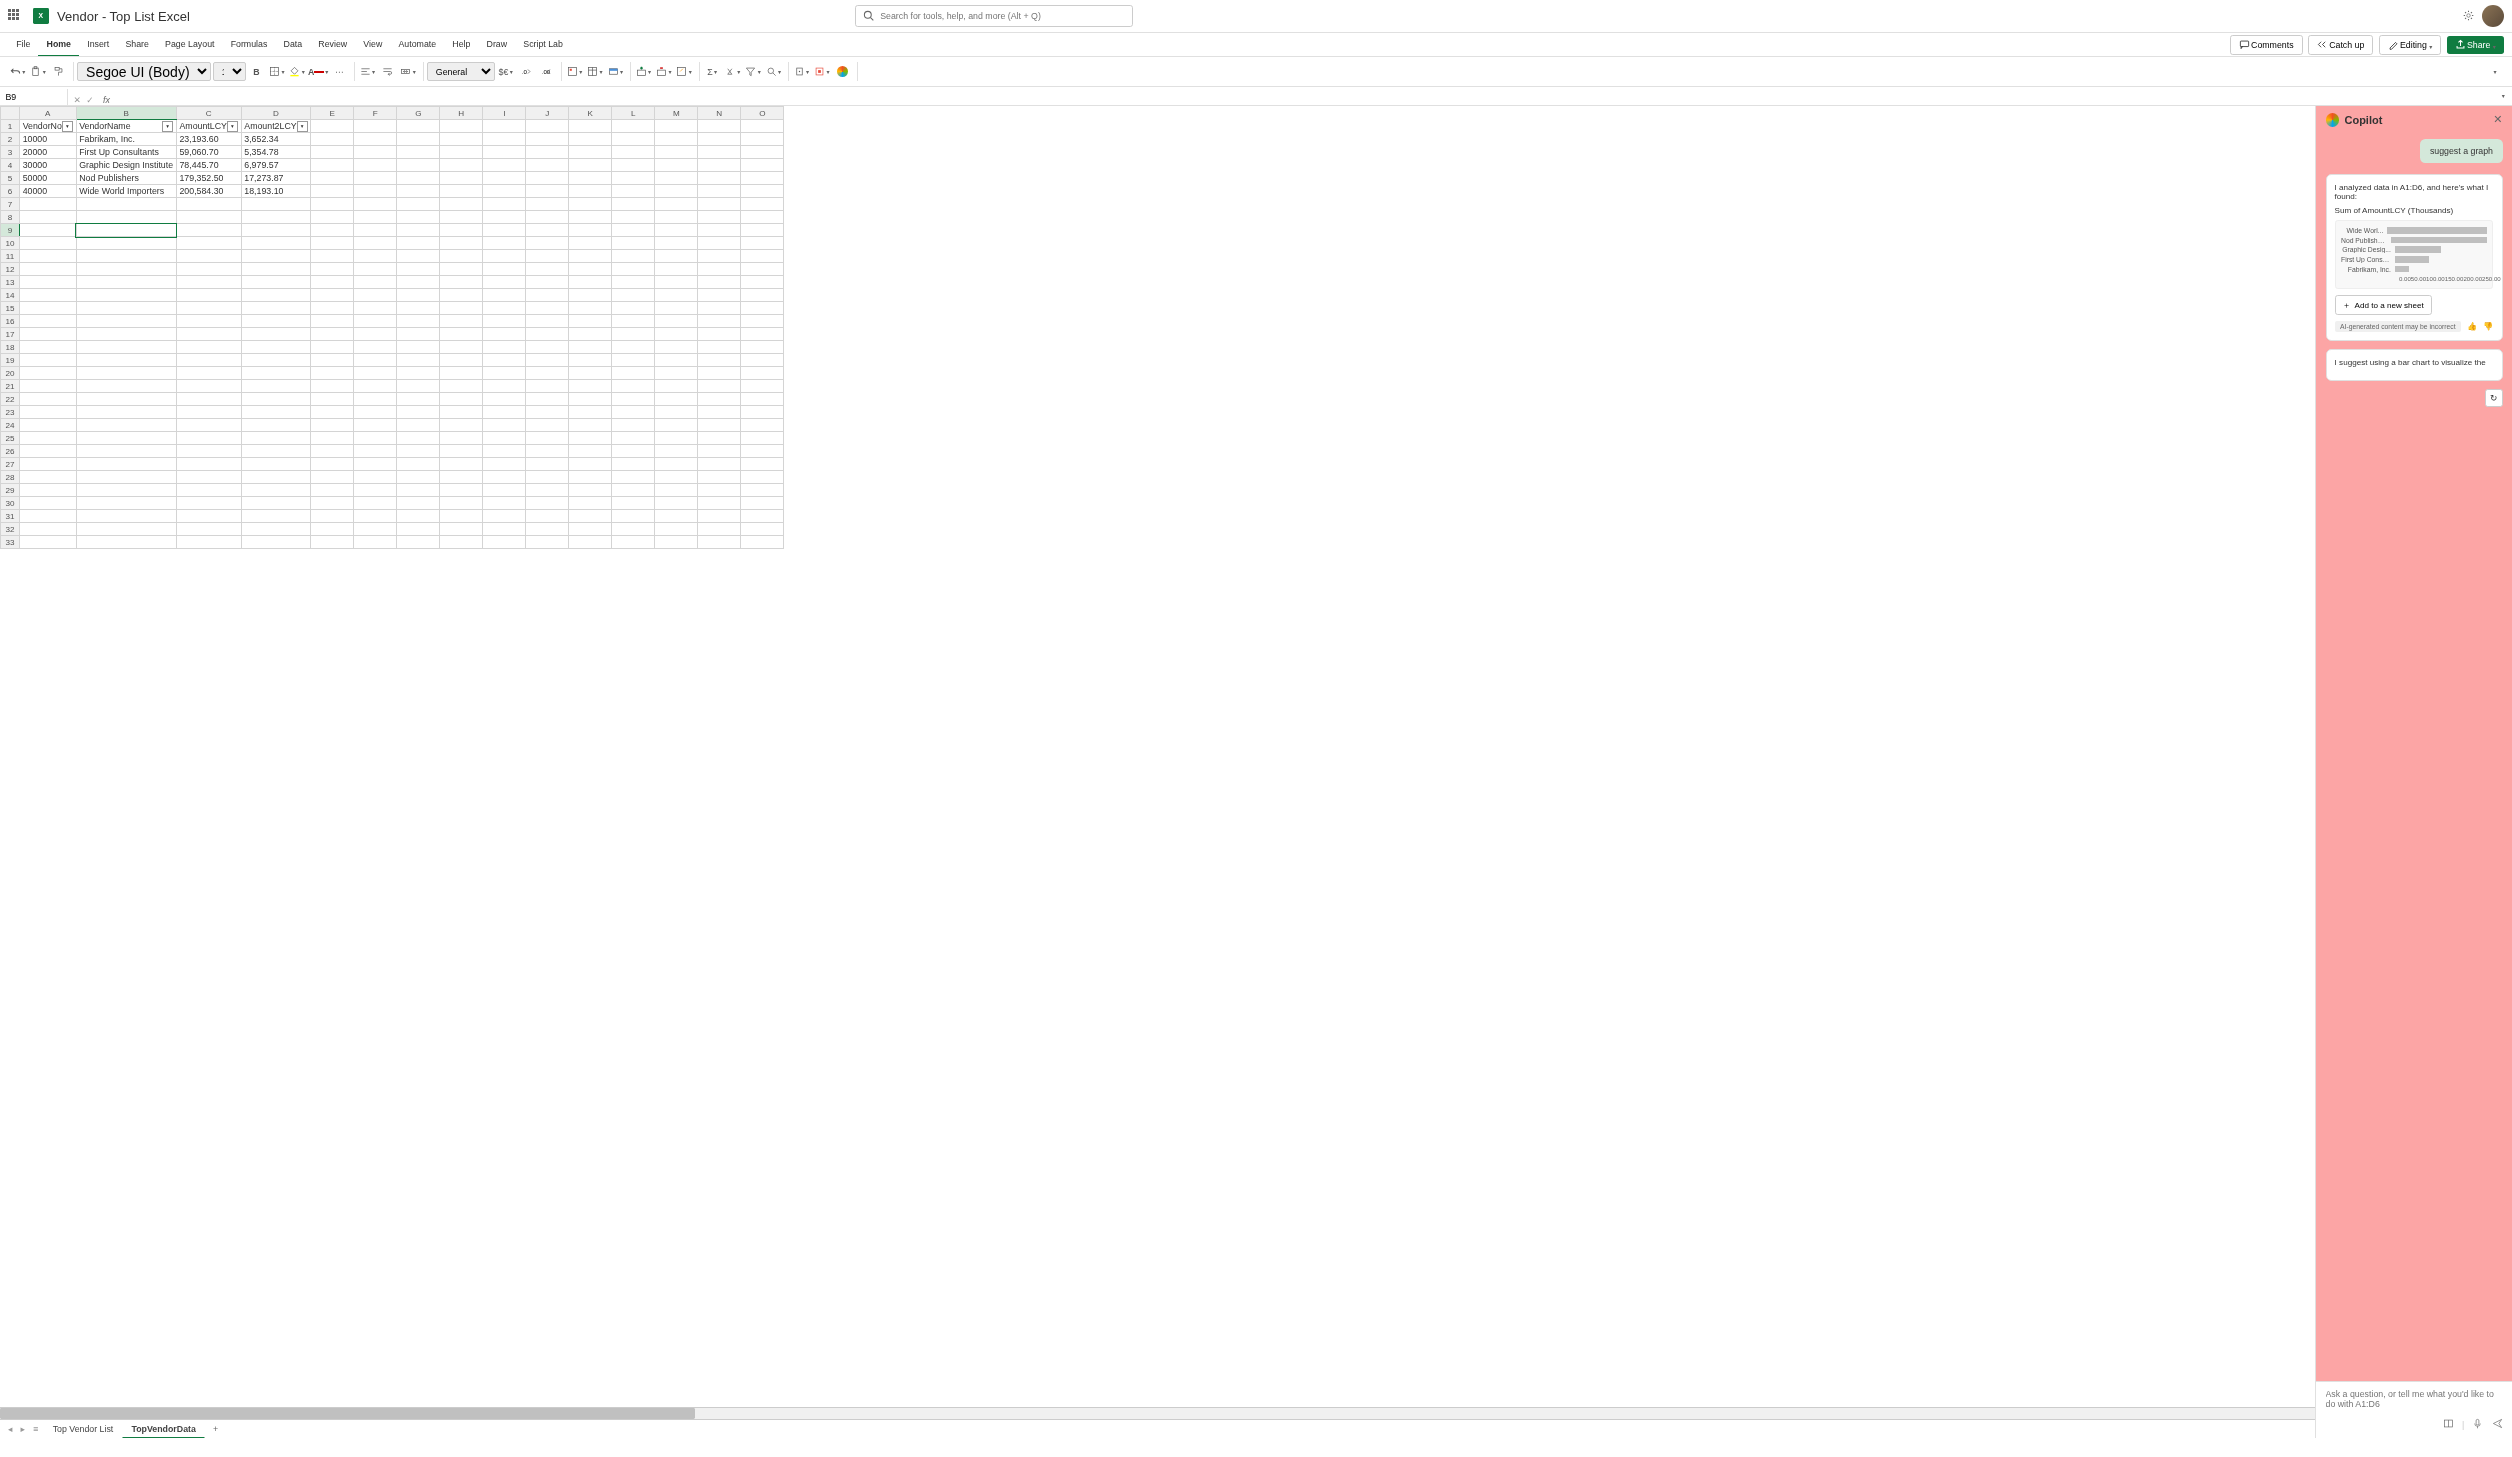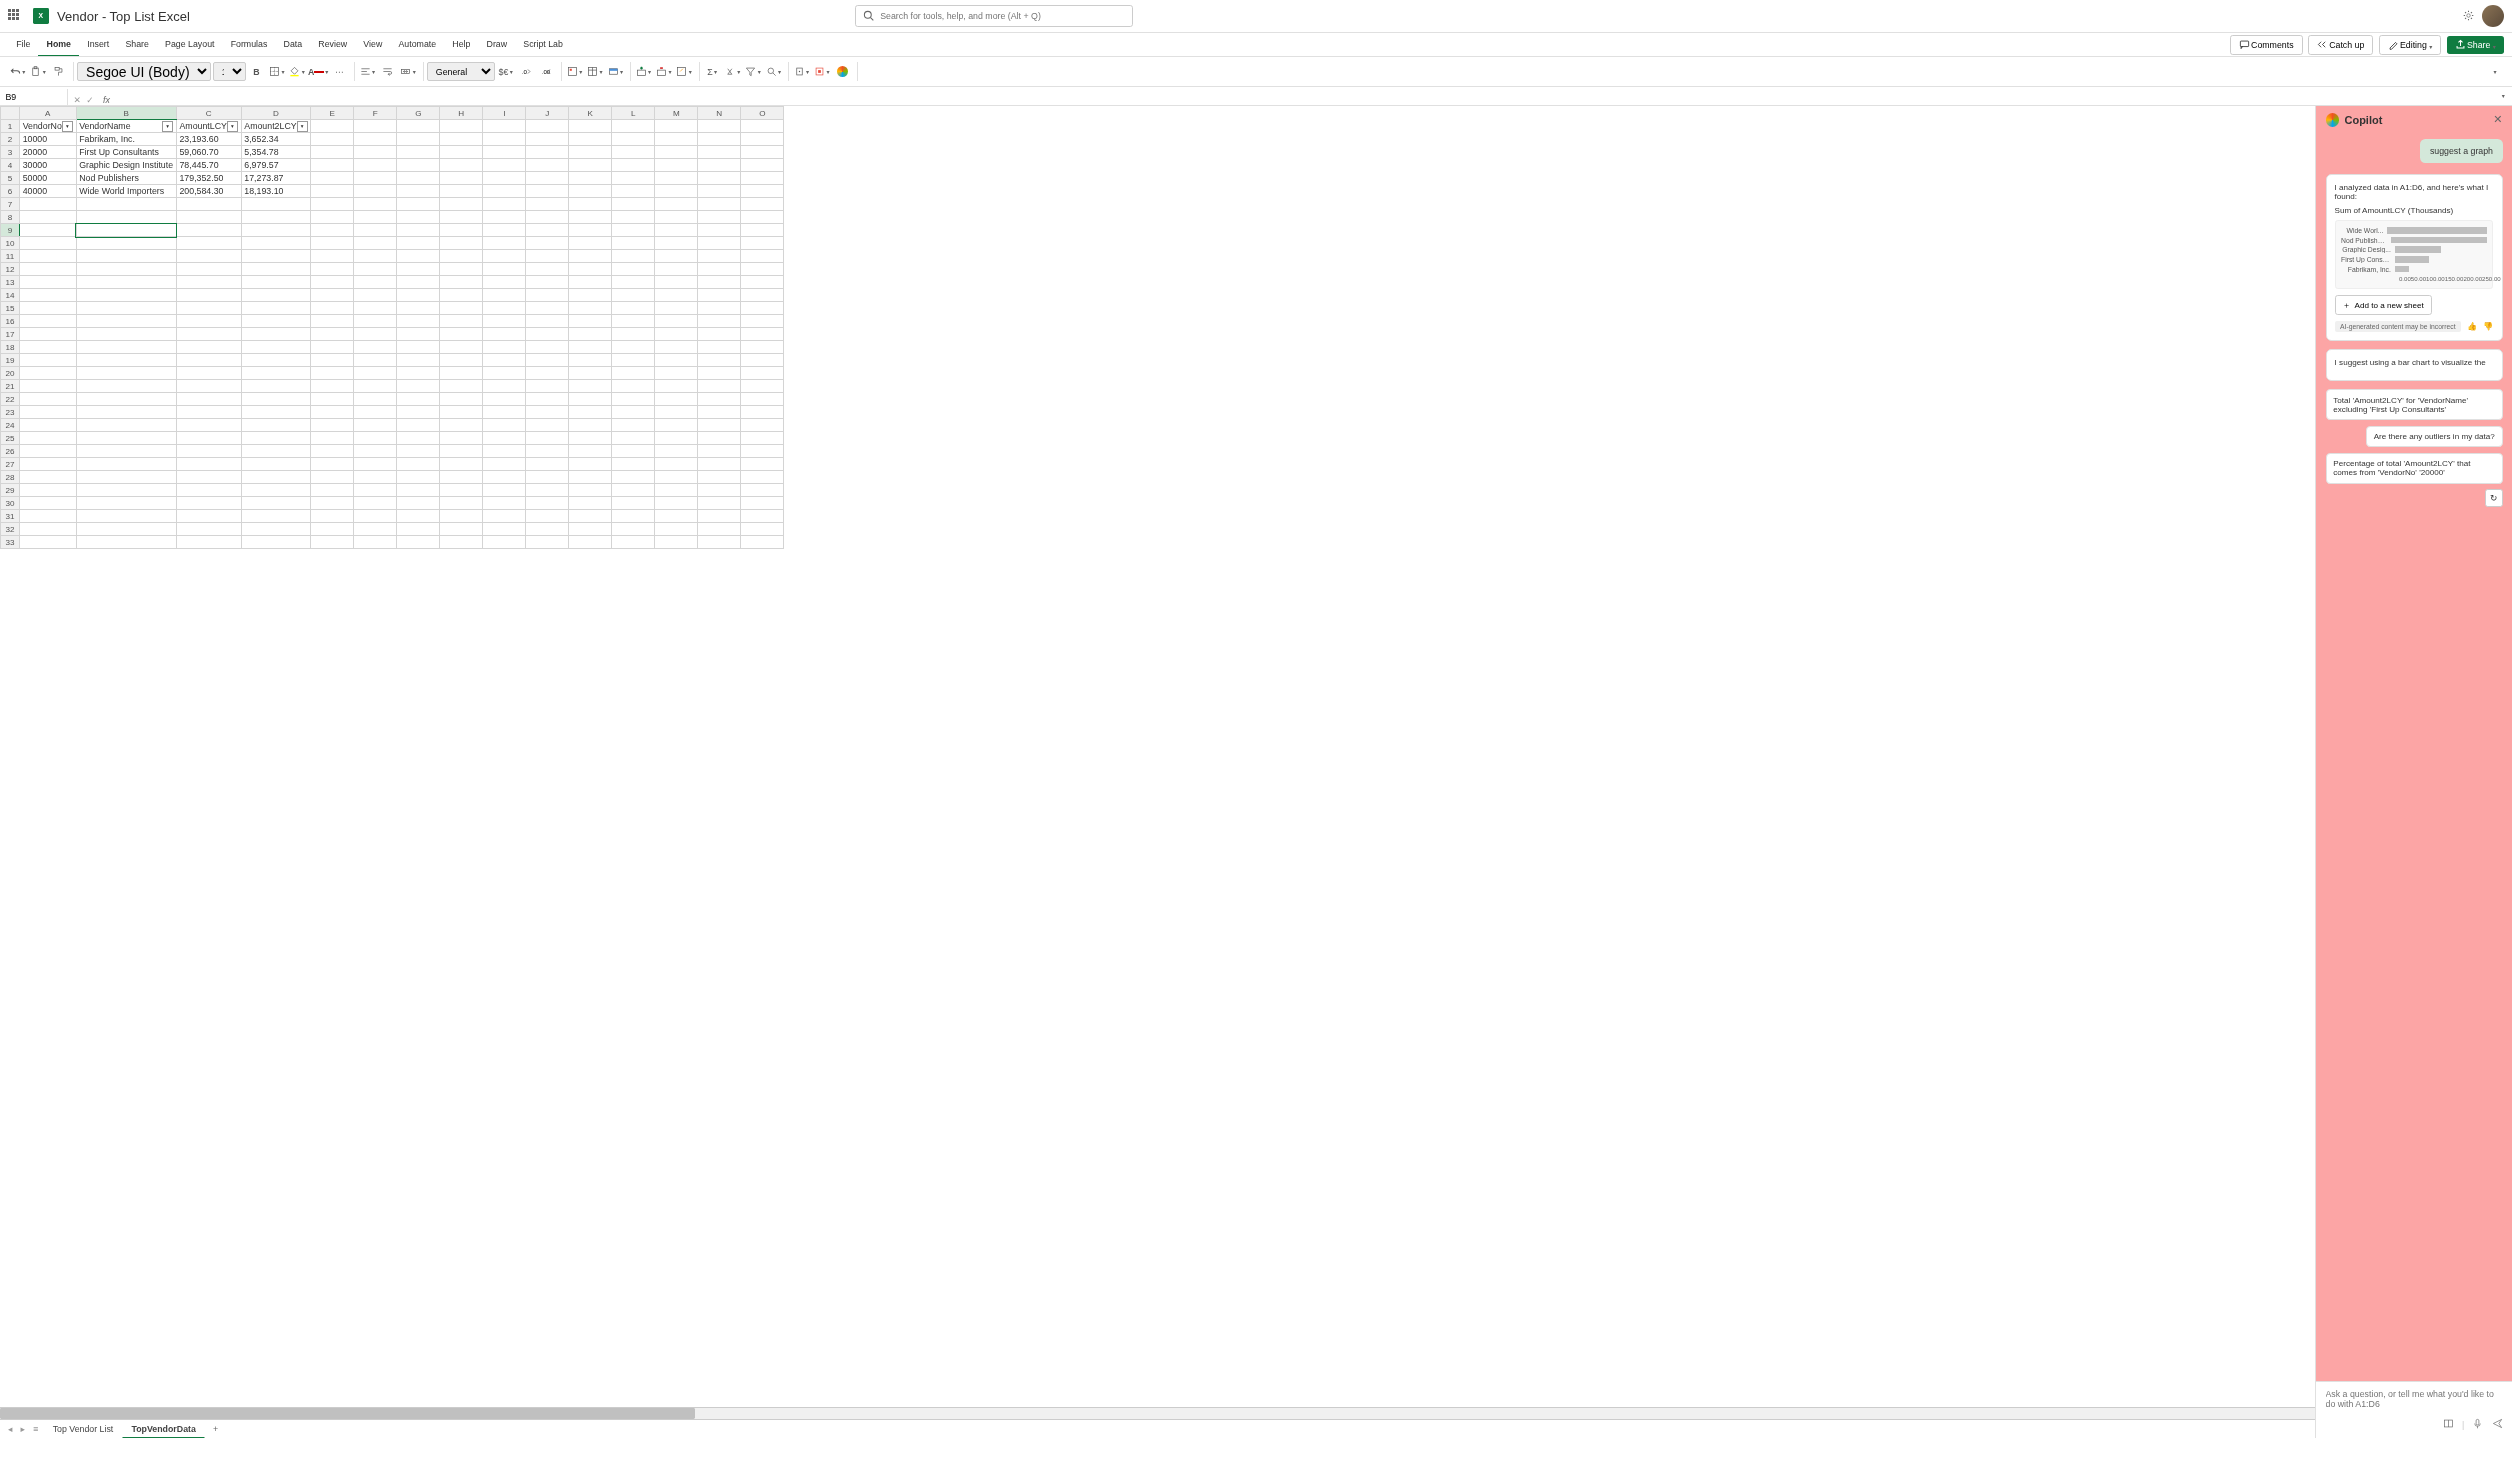--- a/index.html
+++ b/index.html
@@ -1066,25 +1066,20 @@
           <span class="disclaimer">AI-generated content may be incorrect</span>
           <div class="thumbs">
             <span>👍</span>
             <span>👎</span>
           </div>
         </div>
       </div>
       <div class="card">
         <div class="card-text">I suggest using a bar chart to visualize the</div>
       </div>
-      <div id="chips">
-          <div class="suggest-chip">Total 'Amount2LCY' for 'VendorName' excluding 'First Up Consultants'</div>
-          <div class="suggest-chip right">Are there any outliers in my data?</div>
-          <div class="suggest-chip">Percentage of total 'Amount2LCY' that comes from 'VendorNo' '20000'</div>
-        </div>
       <div class="refresh-wrap">
           <div class="refresh-btn">↻</div>
         </div>
     </div>
     <div class="copilot-input-wrap">
       <textarea class="copilot-input" placeholder="Ask a question, or tell me what you'd like to do with A1:D6" style=""></textarea>
       <div class="copilot-input-icons">
         <span><svg viewBox="0 0 16 16">
               <rect x="2" y="3" width="12" height="10" fill="none" stroke="currentColor"></rect>
               <line x1="8" y1="3" x2="8" y2="13" stroke="currentColor"></line>

